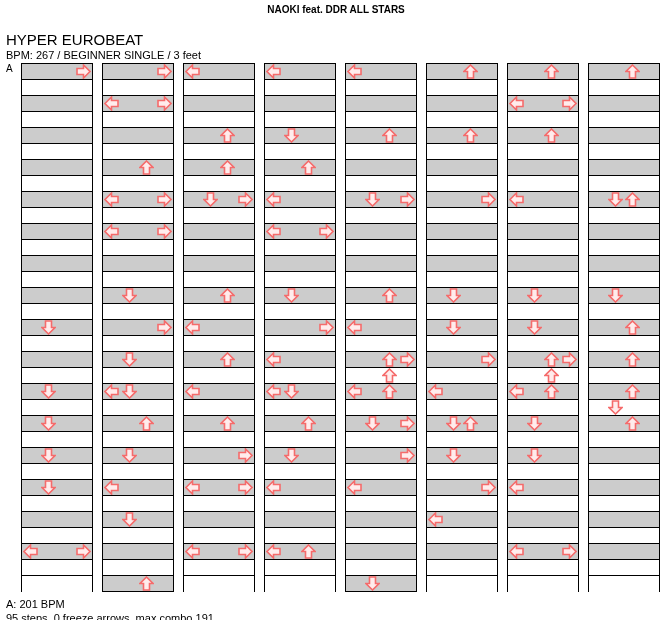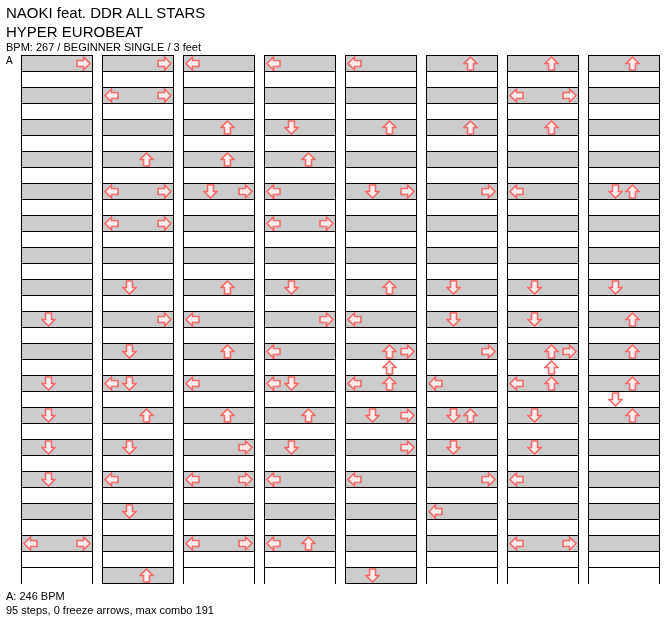--- a/index.html
+++ b/index.html
@@ -4,22 +4,22 @@
 <style>
   * { margin: 0; padding: 0; box-sizing: border-box; }
   body {
     font-family: Verdana, Geneva, sans-serif;
     font-size: 11px;
     background: #fff;
     color: #000;
     width: 672px;
     padding: 4px 6px;
   }
-  .header-artist { font-weight: normal; font-size: 15px; }
-  .header-title { font-size: 15px; font-weight: normal; margin-top: 2px; }
+  .header-artist { font-weight: bold; font-size: 10px; text-align: center; }
+  .header-title { font-size: 15px; font-weight: normal; margin-top: 16px; }
   .header-meta { font-size: 11px; margin-top: 1px; }
   .chart-wrap { display: flex; gap: 7px; margin-top: 2px; align-items: flex-start; }
   .marker { font-size: 10px; width: 8px; padding-top: 0px; }
   .columns { display: flex; gap: 9px; }
   .col {
     width: 72px;
     border: 1px solid #000;
     border-bottom: none;
     position: relative;
   }
@@ -1619,15 +1619,15 @@
         <div class="row odd"></div>
         <div class="row even"></div>
         <div class="row odd"></div>
         <div class="row even"></div>
         <div class="row odd"></div>
       </div>
     </div>
 </div>
 
 <div class="footer">
-  <div>A: 246 BPM</div>
+  <div>A: 201 BPM</div>
   <div class="line2">95 steps, 0 freeze arrows, max combo 191</div>
 </div>
 
 </body></html>

